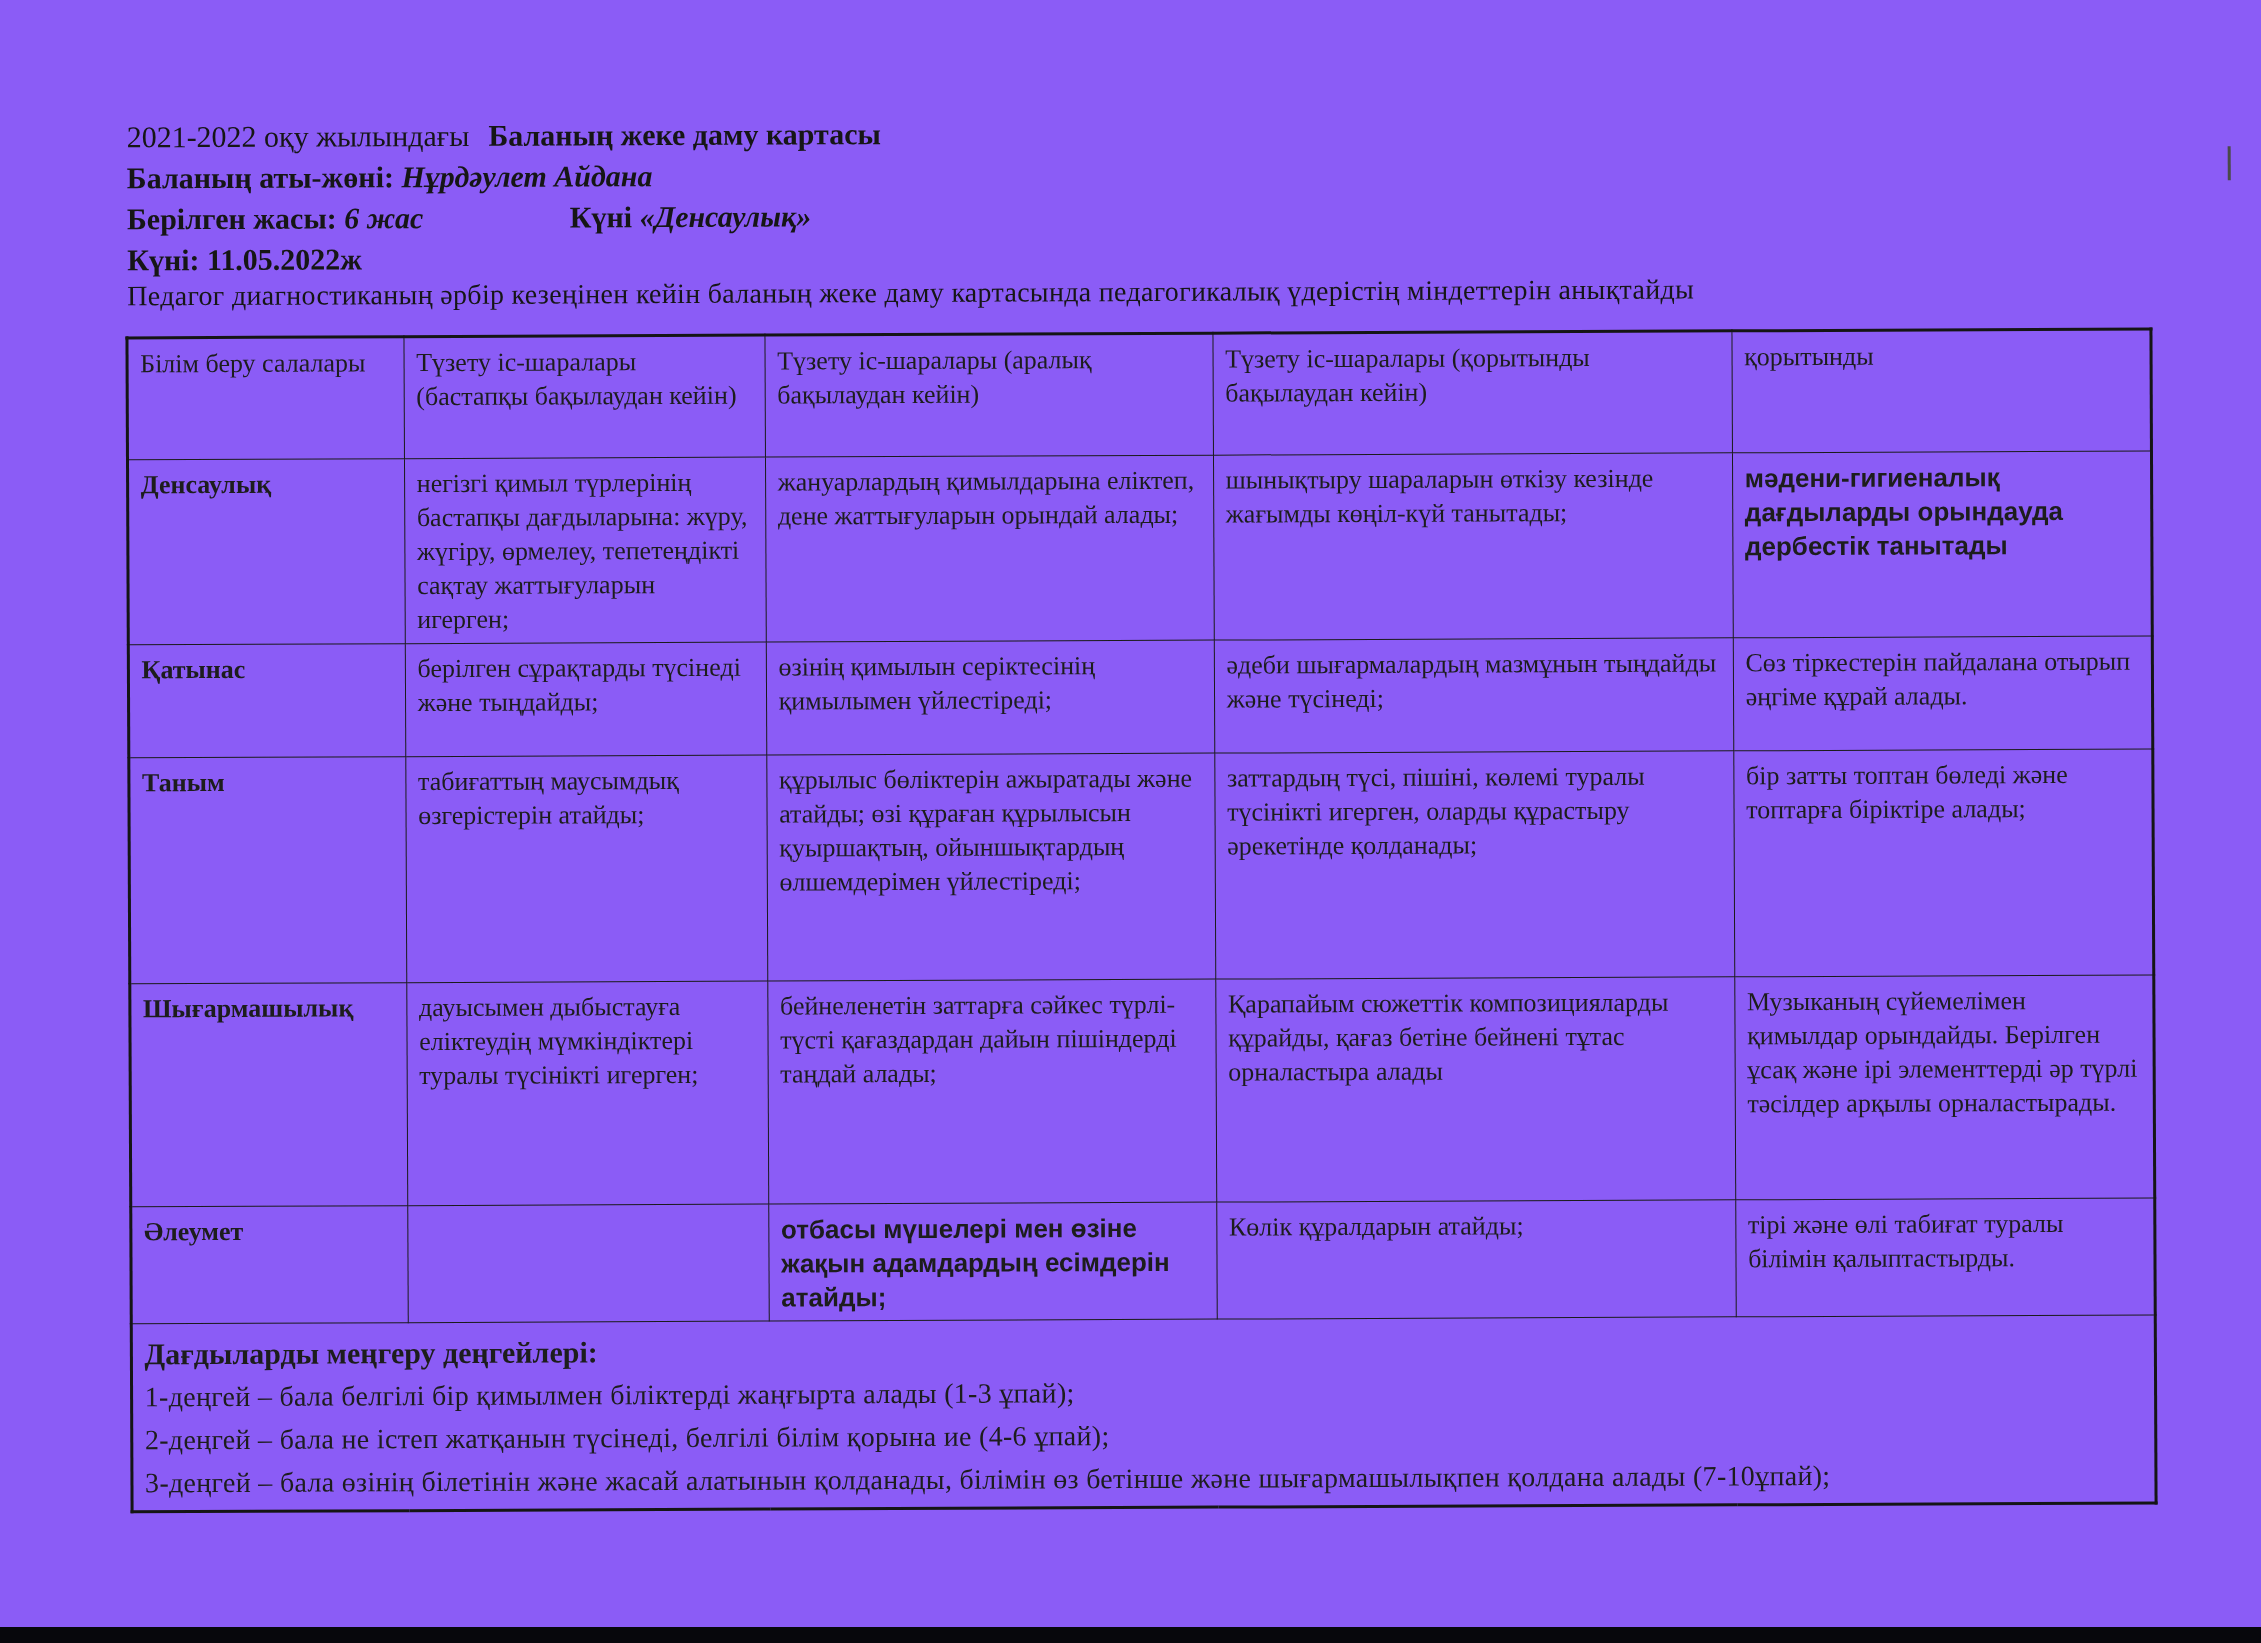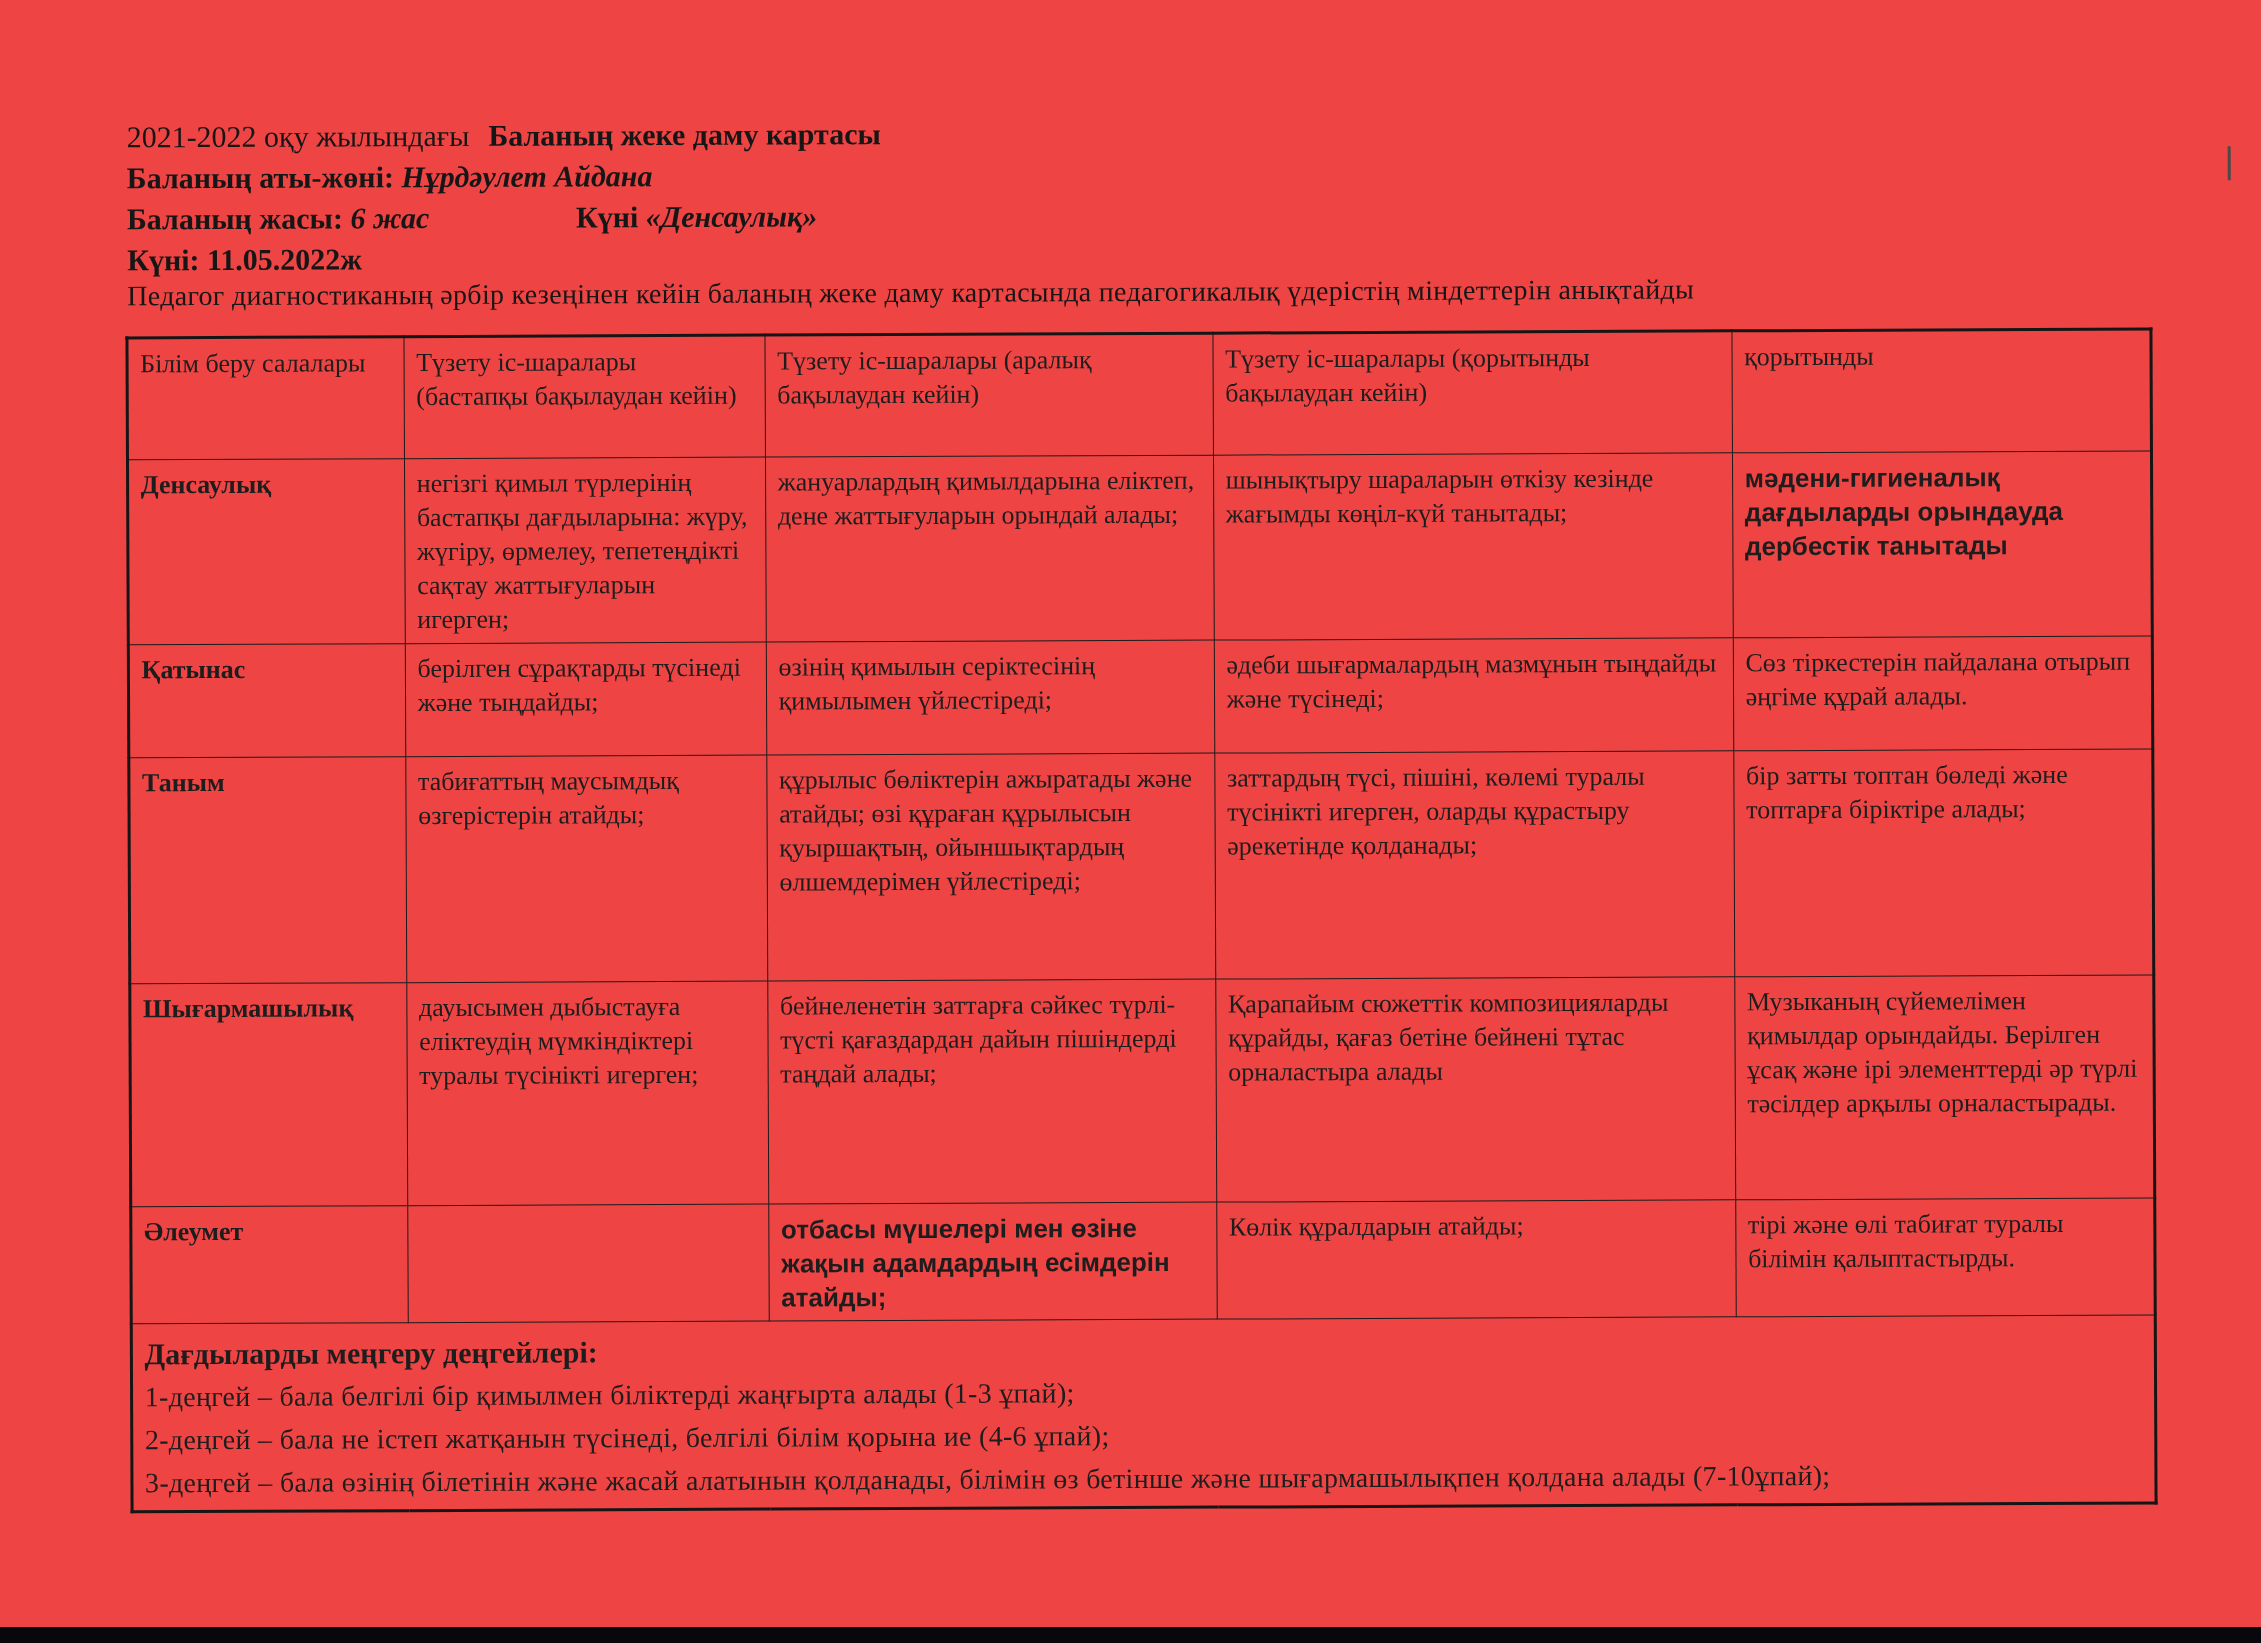--- a/index.html
+++ b/index.html
@@ -1,19 +1,19 @@
 <!DOCTYPE html>
 <html style="font-size:10.3px"><head>
 <meta charset="utf-8">
 <style>
   html,body { margin:0; padding:0; background:#ffffff; }
   .page {
     position:relative;
     width:2261px; height:1644px;
-    background:#ef4444;
+    background:#8b5cf6;
     overflow:hidden;
     font-family:"Liberation Serif", serif;
     color:#161616;
   }
   
   .scan {
     position:absolute; left:0; top:0; width:2261px;
     transform:rotate(-0.25deg);
     transform-origin:60% 60%;
   }
@@ -78,21 +78,21 @@
     <div class="header-block">
       <div class="hline">
         <span>2021-2022 оқу жылындағы</span><span class="gap-sm"></span>
         <span class="b">Баланың жеке даму картасы</span>
       </div>
       <div class="hline">
         <span class="b">Баланың аты-жөні:</span>
         <span class="bi">Нұрдәулет Айдана</span>
       </div>
       <div class="hline">
-        <span class="b">Баланың жасы:</span>
+        <span class="b">Берілген жасы:</span>
         <span class="bi">6 жас</span><span class="gap-lg"></span>
         <span class="b">Күні</span>
         <span class="bi">«Денсаулық»</span>
       </div>
       <div class="hline b">Күні: 11.05.2022ж</div>
       <div class="intro">Педагог диагностиканың әрбір кезеңінен кейін баланың жеке даму картасында педагогикалық үдерістің міндеттерін анықтайды</div>
     </div>
 
     <table class="dev">
       <colgroup>

